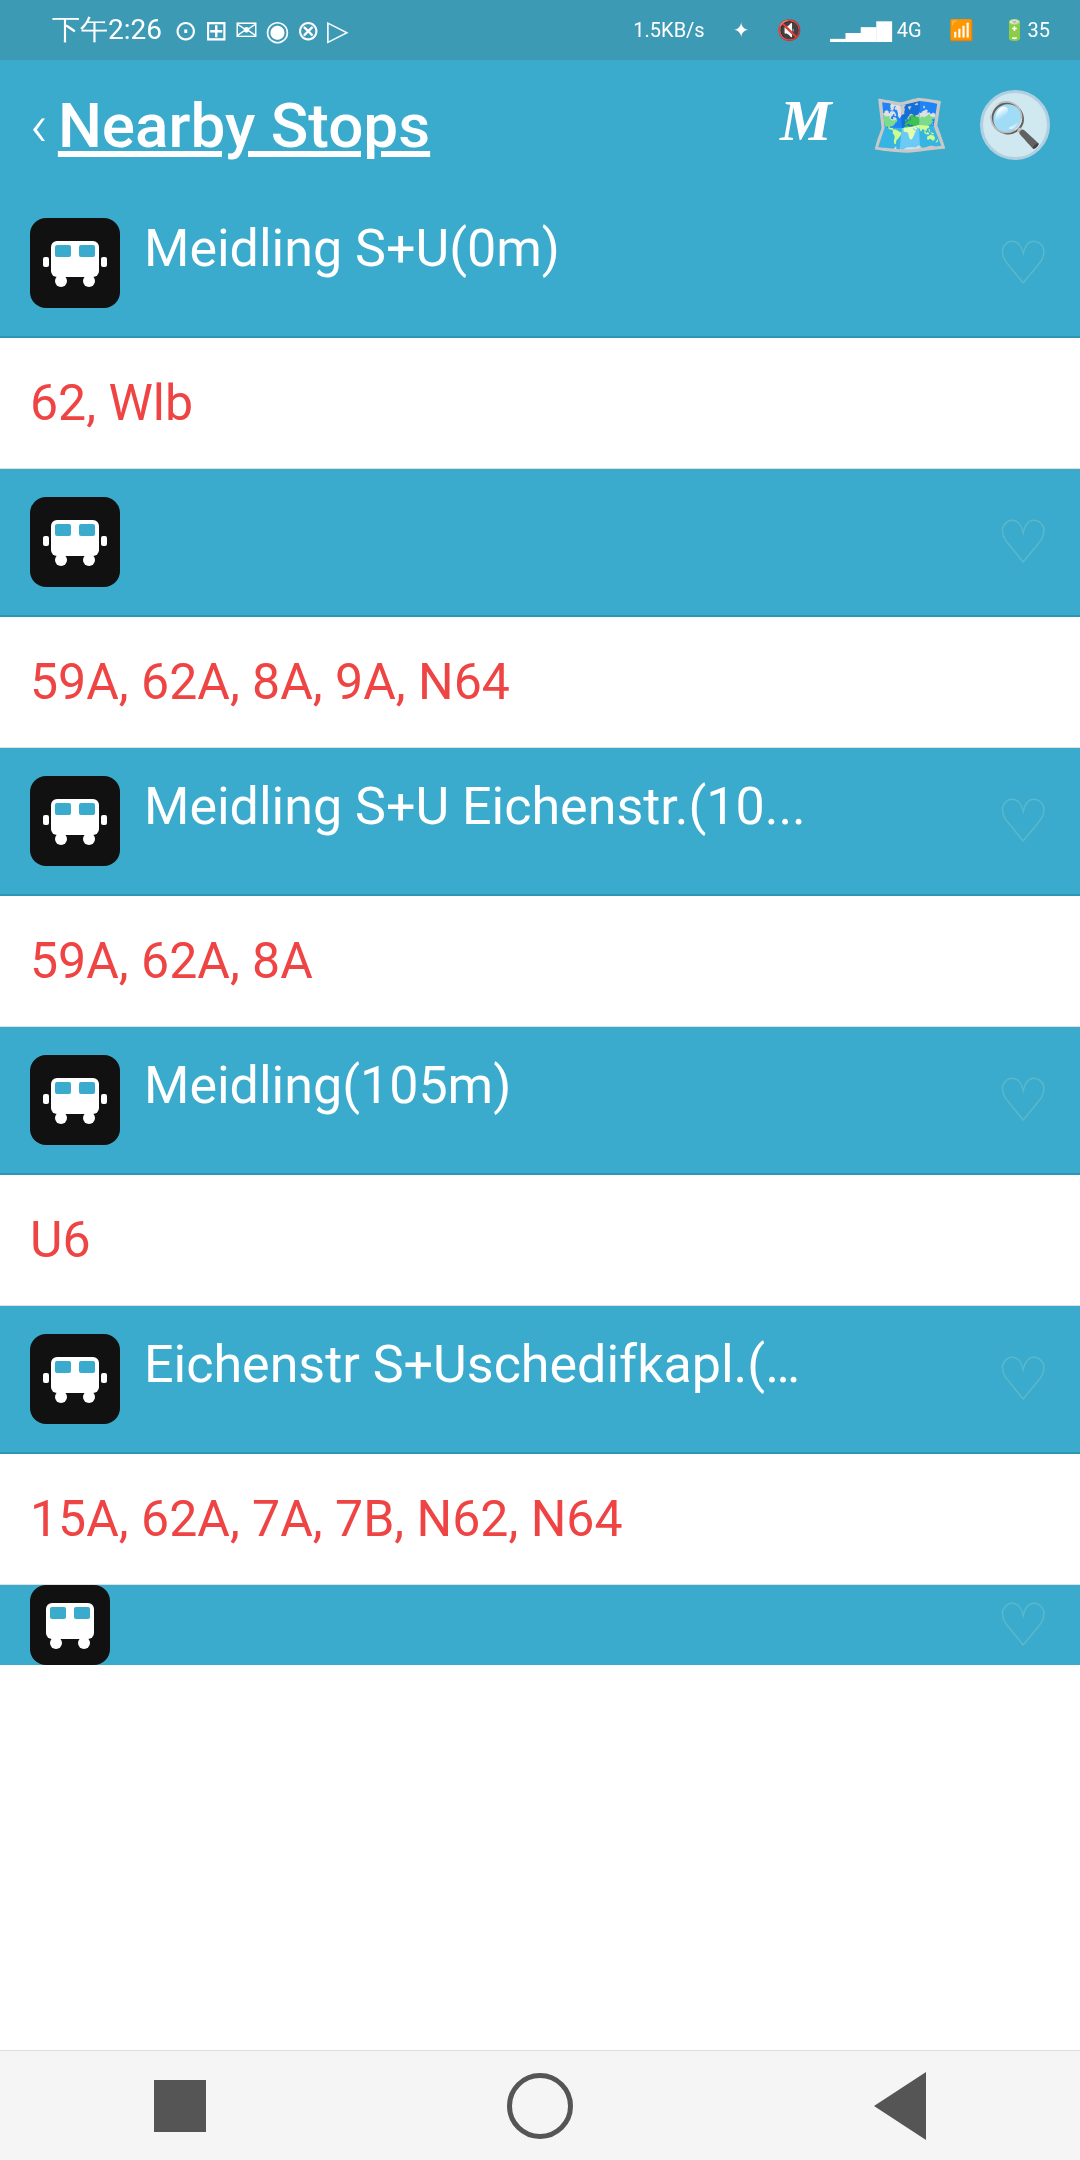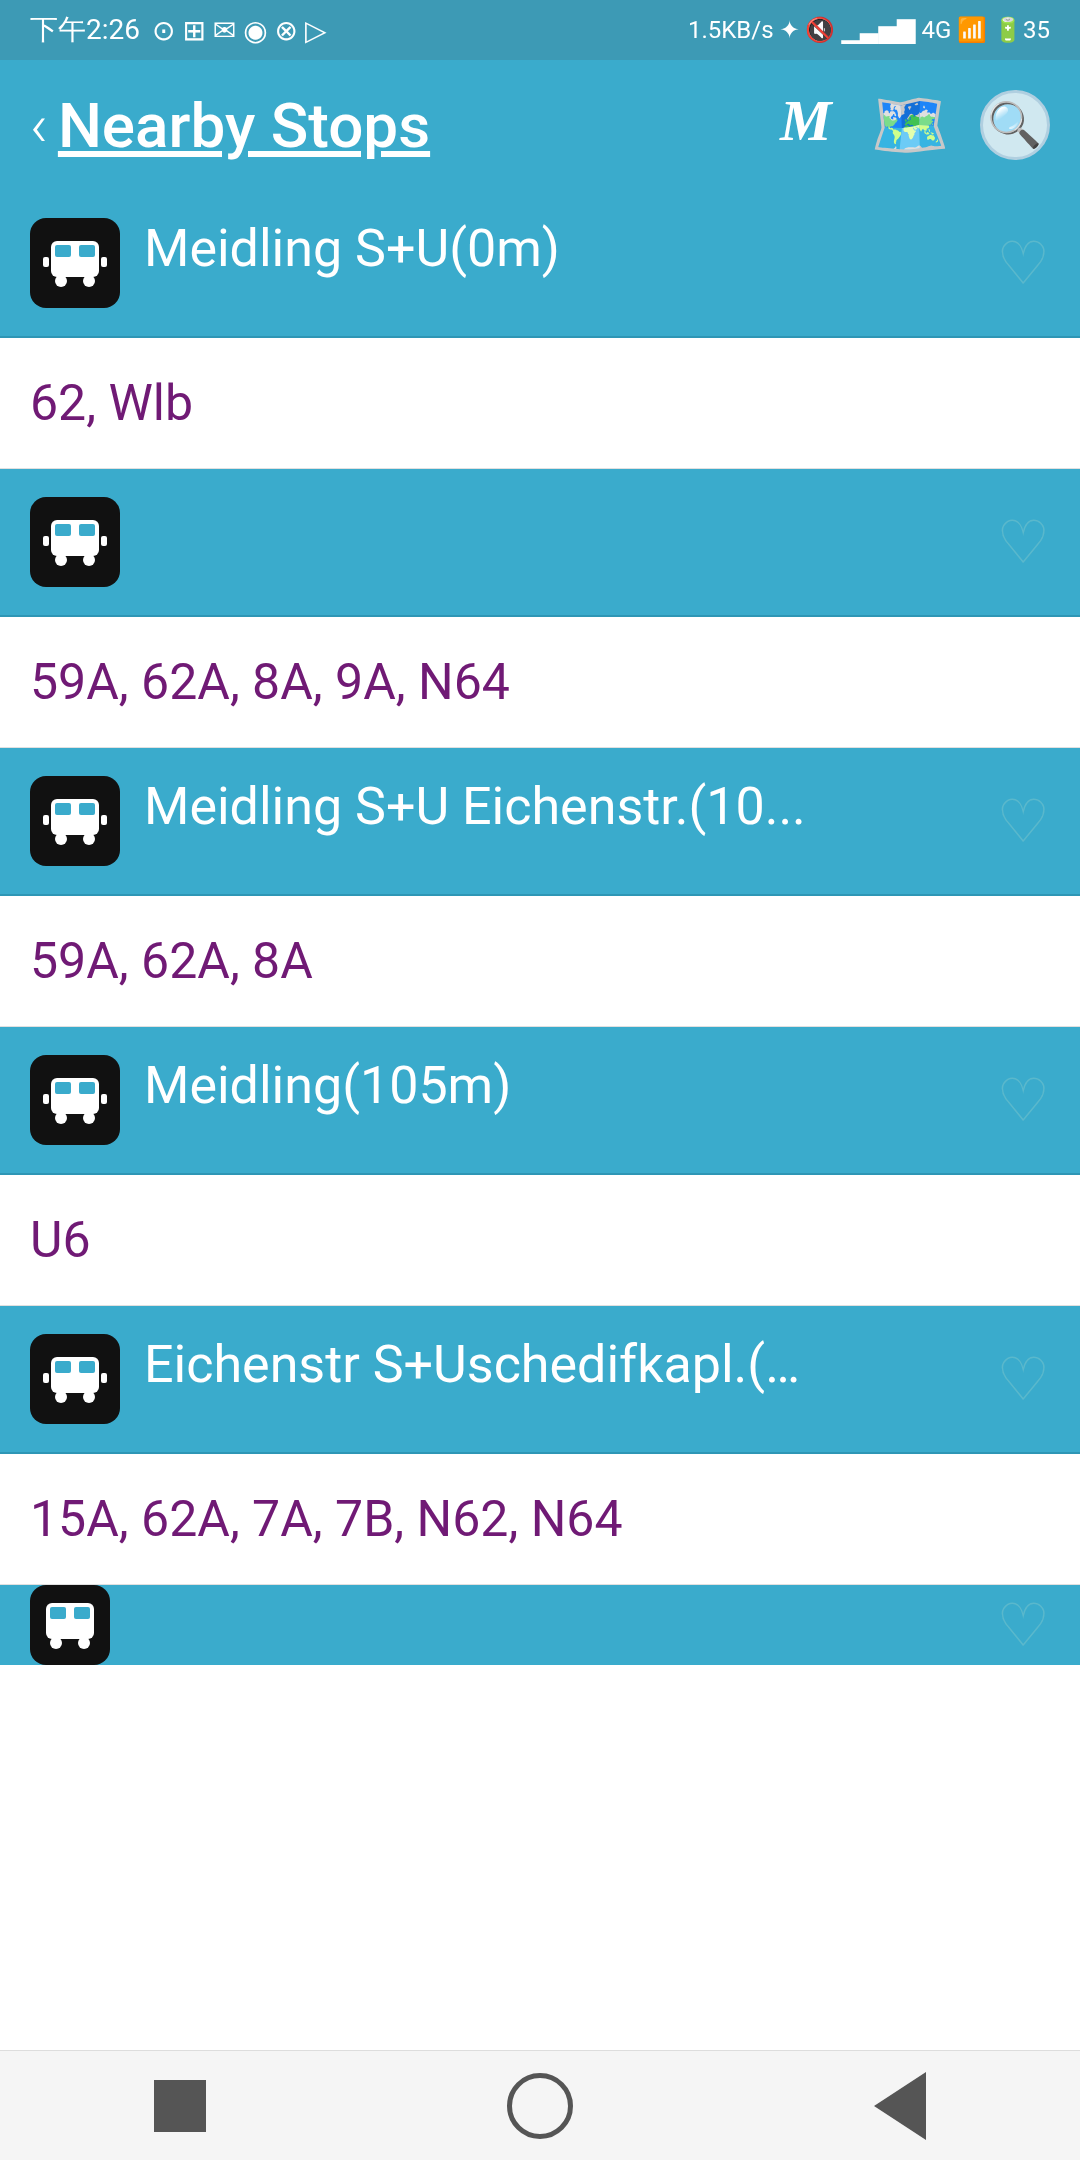--- a/index.html
+++ b/index.html
@@ -19,22 +19,22 @@
       height: 60px;
       background: #3d9ab5;
       display: flex;
       align-items: center;
       justify-content: space-between;
       padding: 0 30px;
       color: #fff;
       font-size: 28px;
     }
 
-    .status-left { display: flex; align-items: center; gap: 12px; }
-    .status-right { display: flex; align-items: flex-end; gap: 6px; font-size: 24px; }
+    .status-left { display: flex; align-items: center; gap: 12px; margin-left: 22px; }
+    .status-right { display: flex; align-items: flex-end; gap: 28px; font-size: 20px; }
 
     
     .navbar {
       width: 100%;
       height: 130px;
       background: #3aabcc;
       display: flex;
       align-items: center;
       justify-content: space-between;
       padding: 0 30px;
@@ -128,21 +128,21 @@
       font-size: 60px;
       color: #5ab8cc;
     }
 
     
     .route-row {
       width: 100%;
       background: #fff;
       padding: 36px 30px;
       font-size: 50px;
-      color: #701a75;
+      color: #ef4444;
       border-bottom: 1px solid #e0e0e0;
     }
 
     
     .bottom-bar {
       position: fixed;
       bottom: 0;
       left: 0;
       width: 1080px;
       height: 110px;

